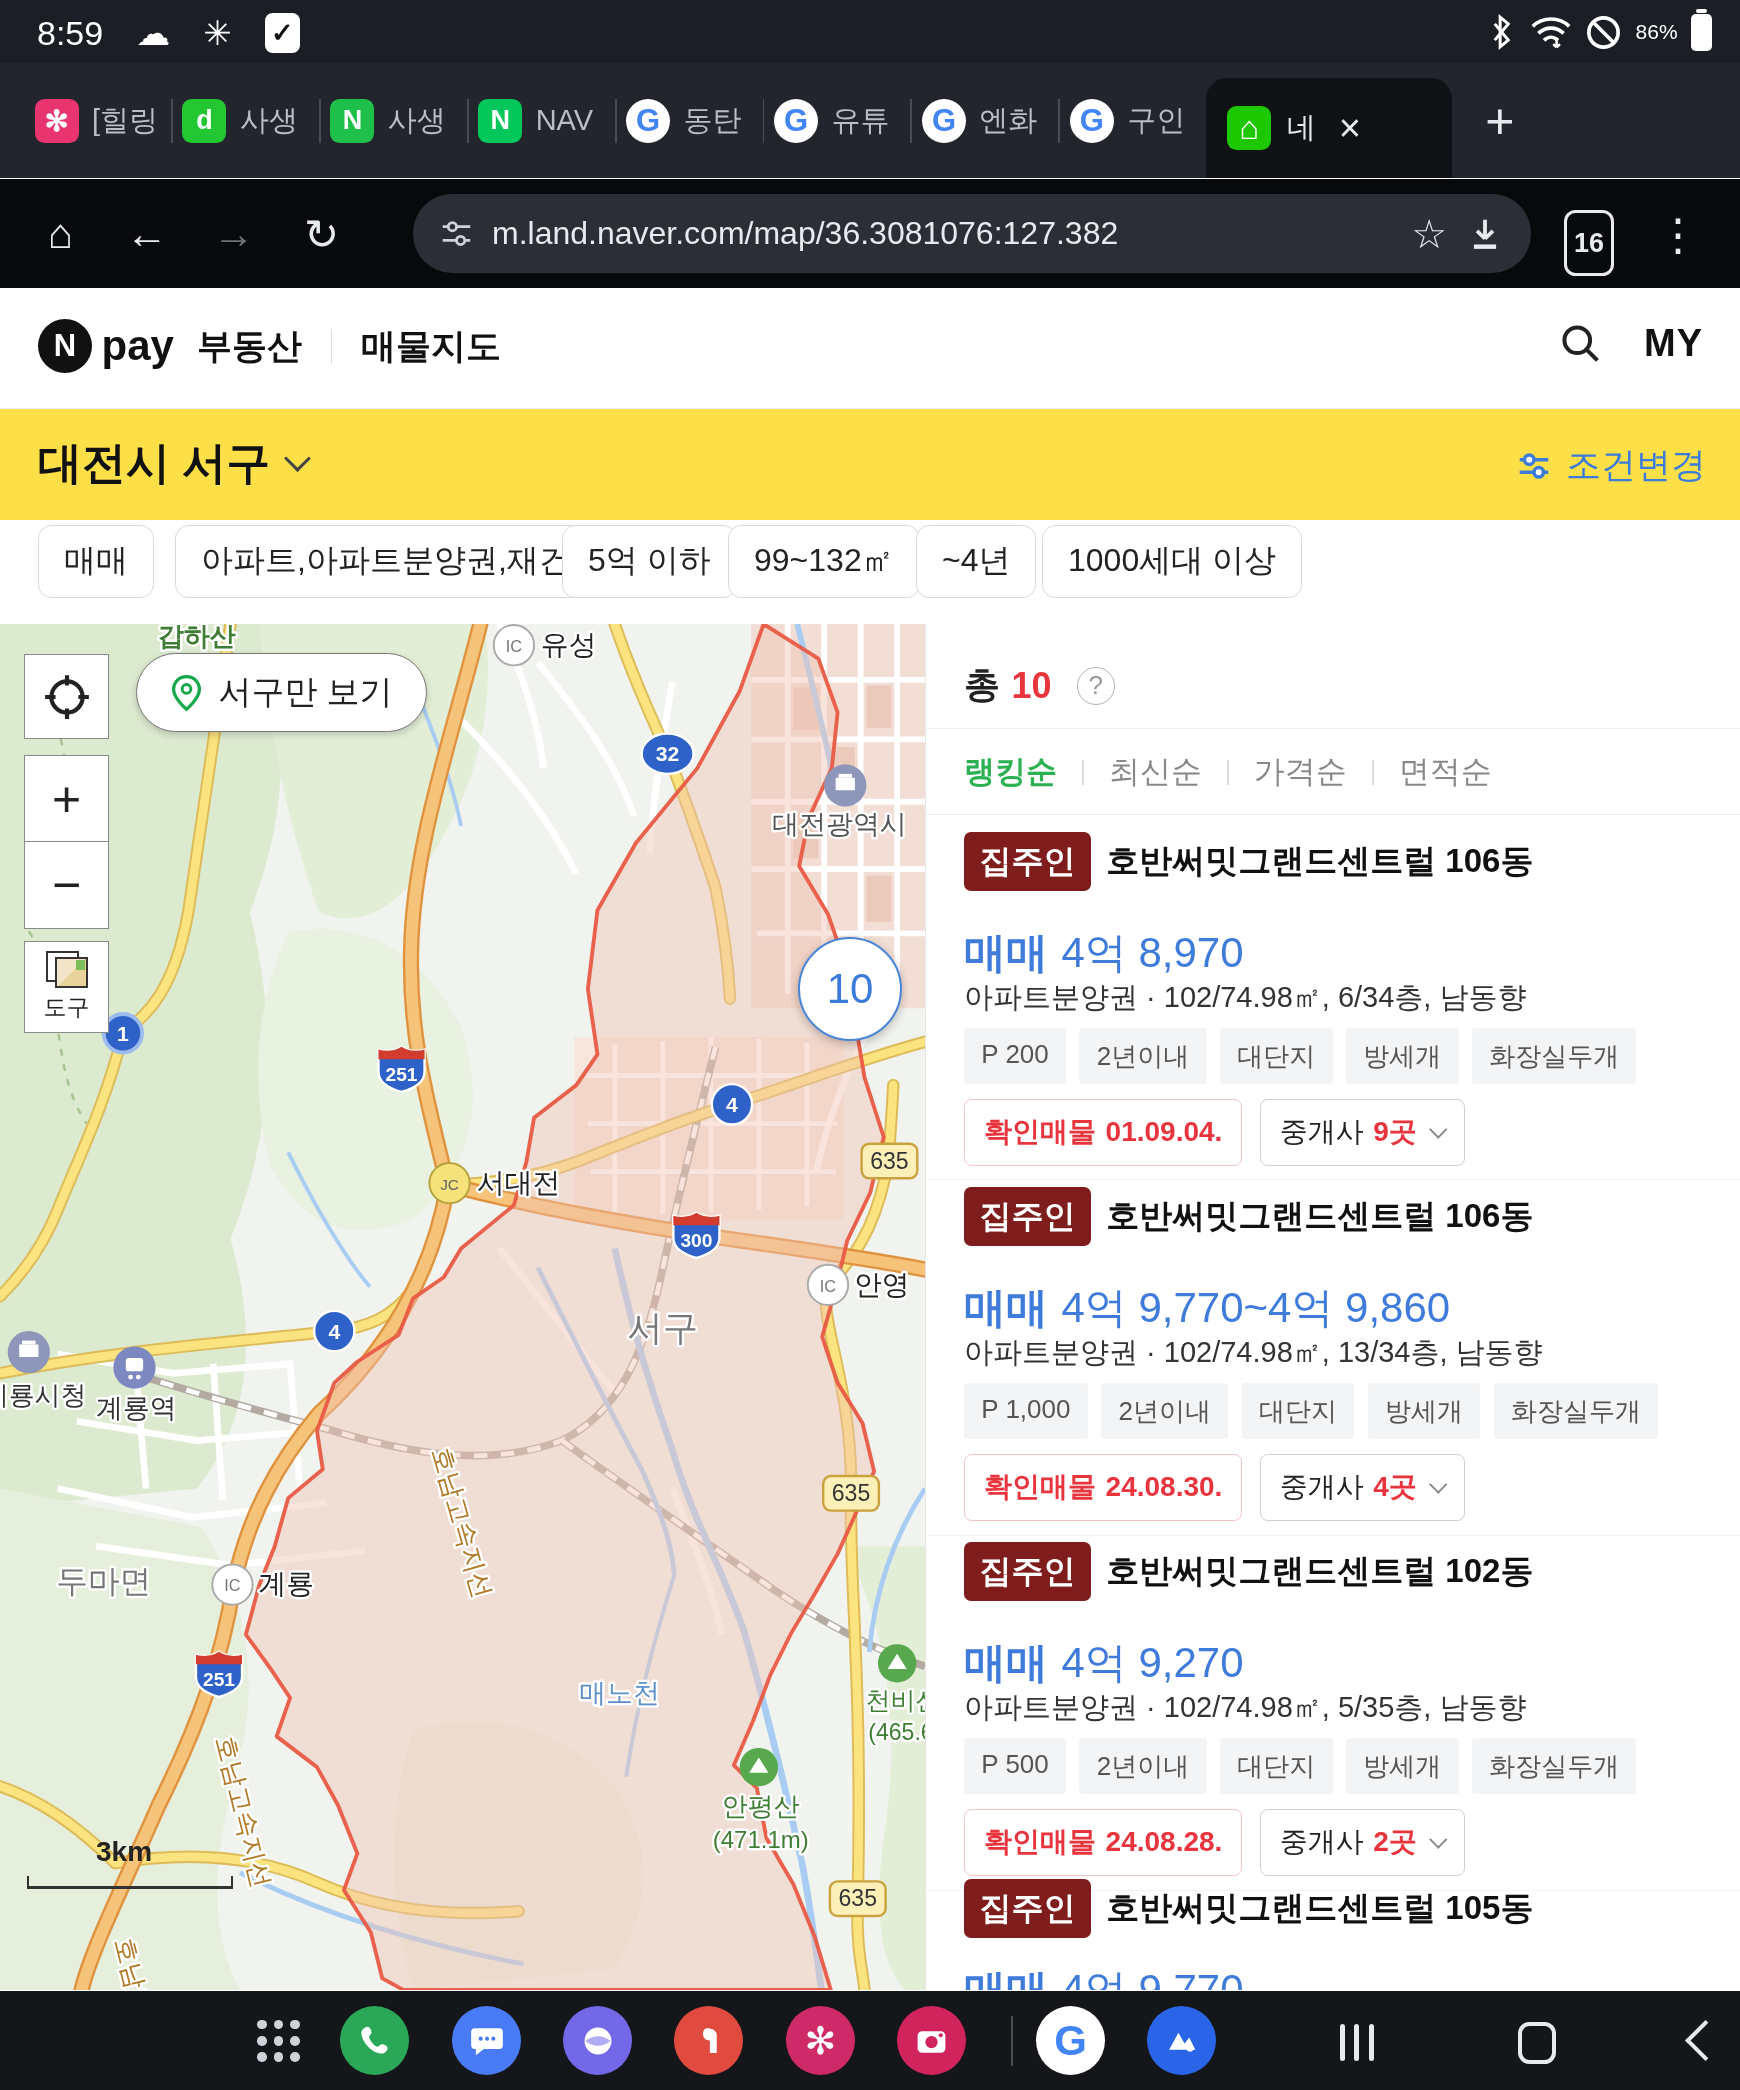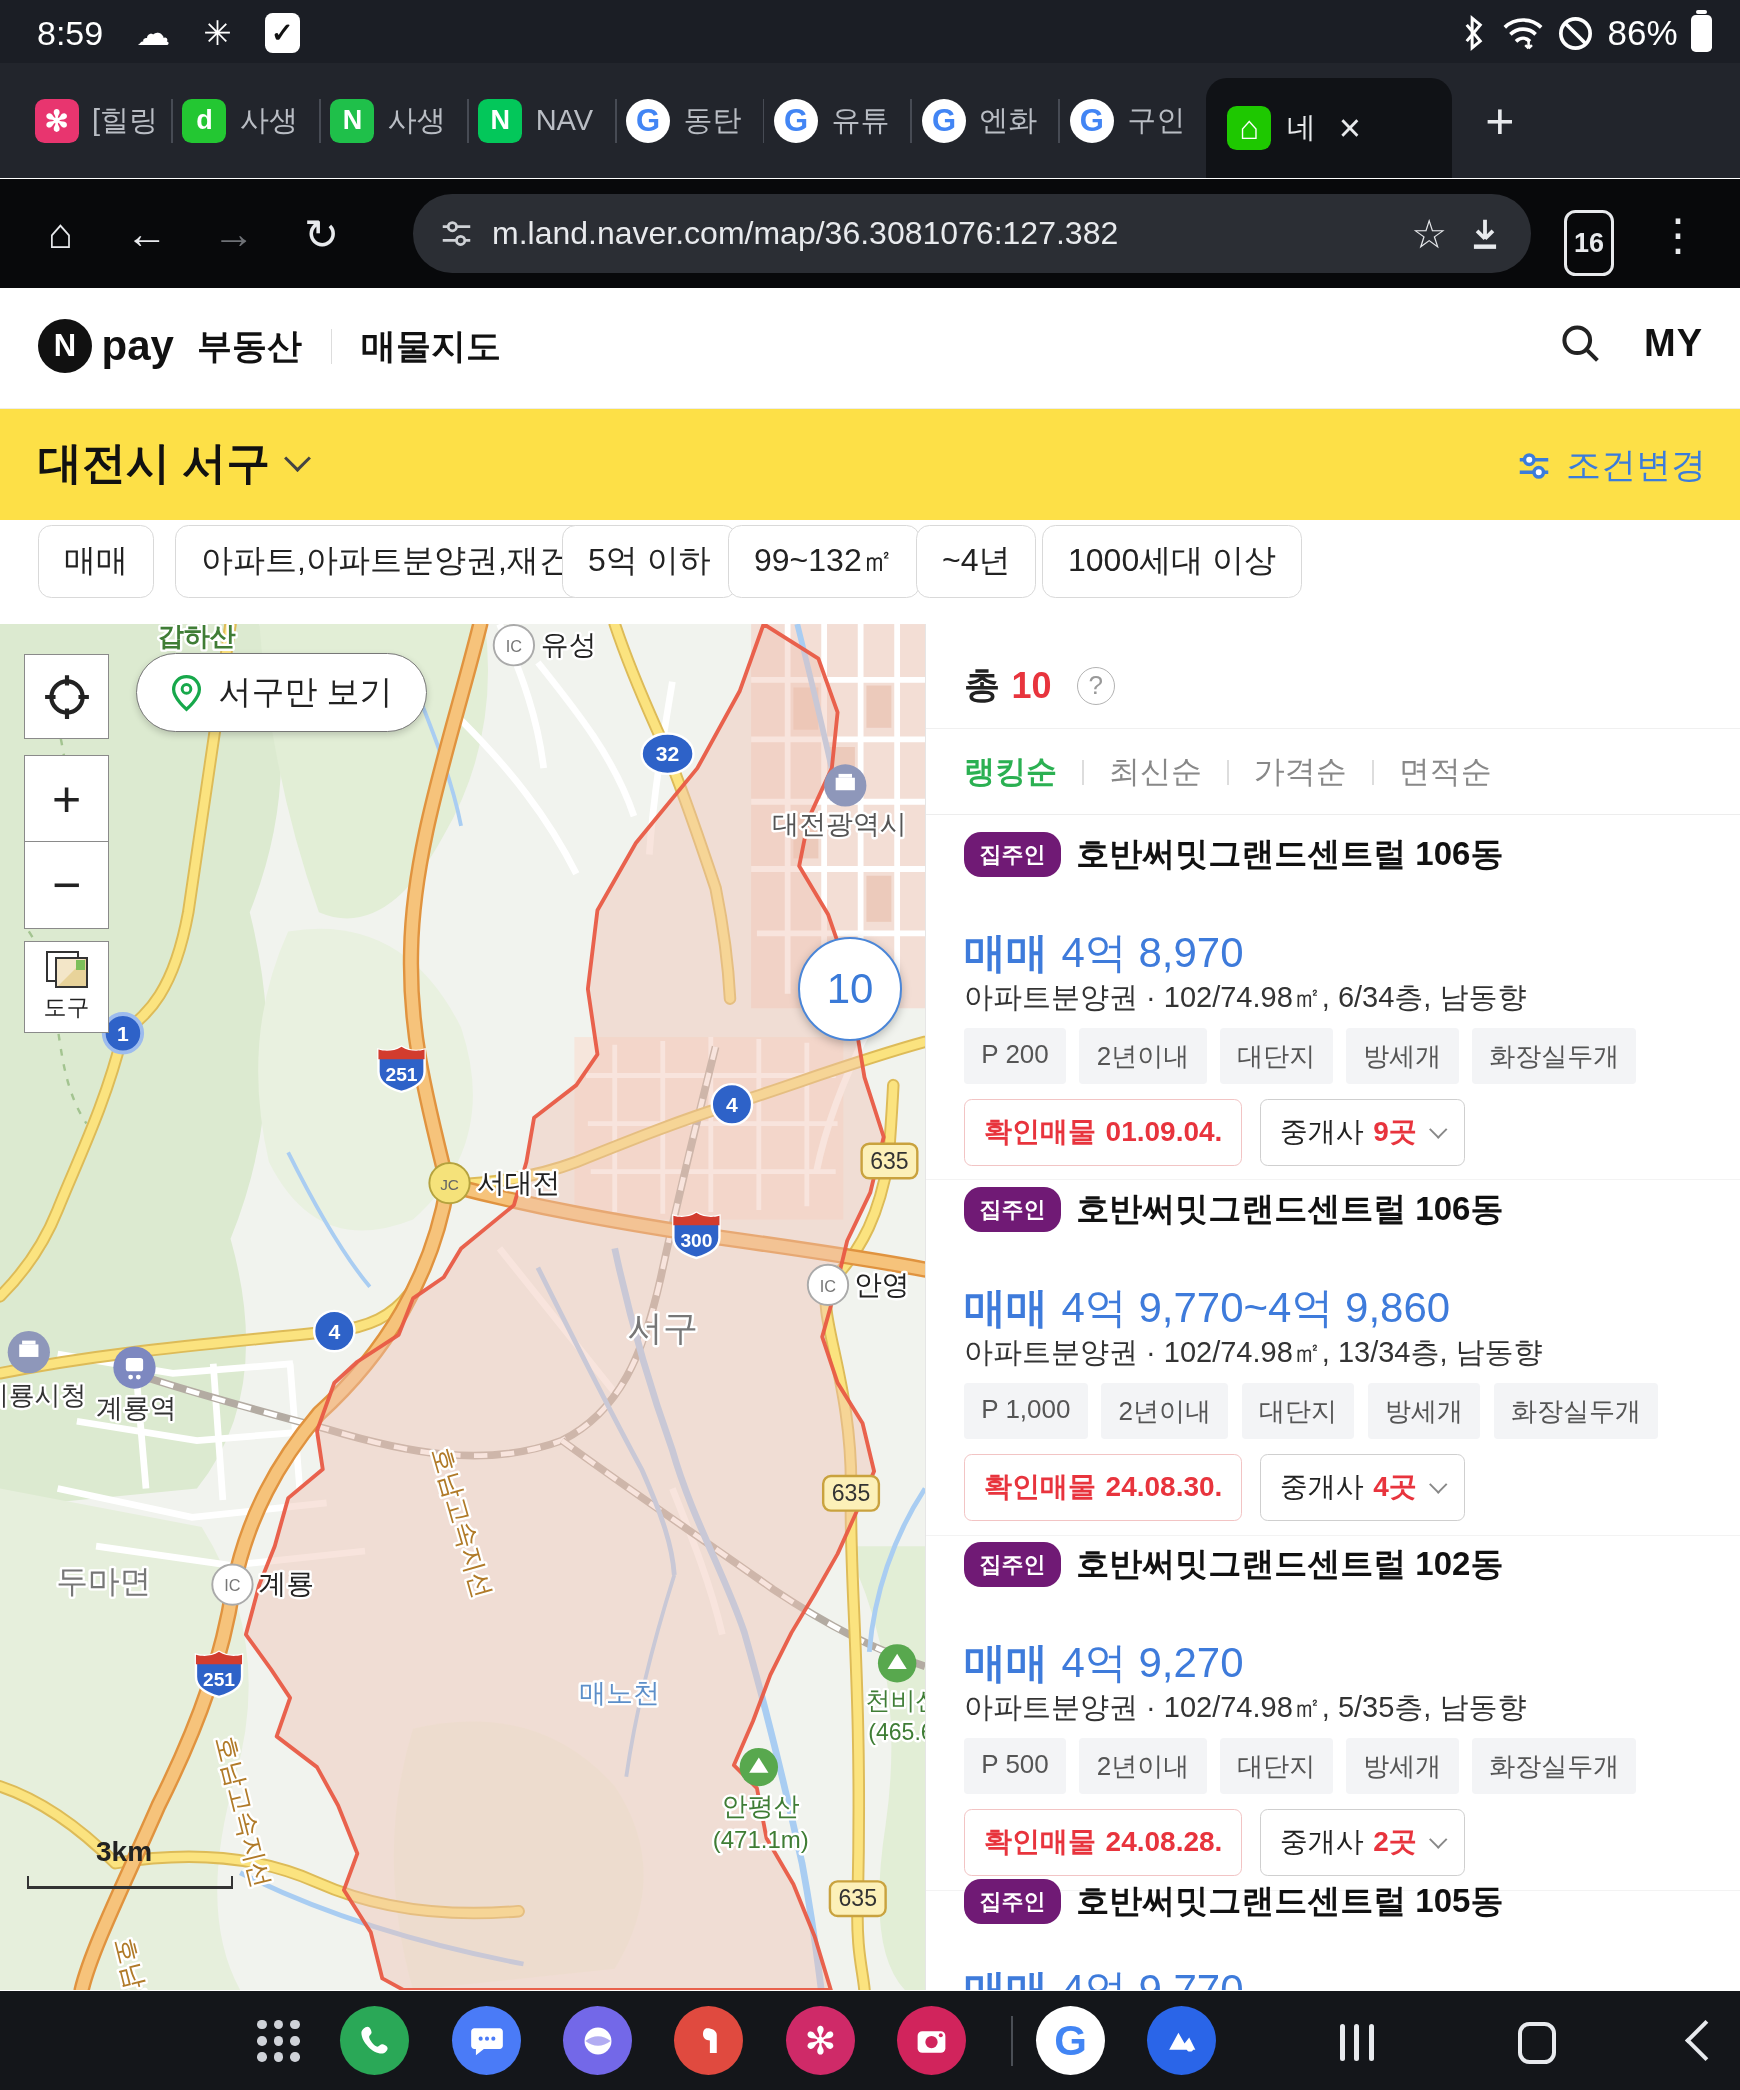--- a/index.html
+++ b/index.html
@@ -5,21 +5,21 @@
   * { margin:0; padding:0; box-sizing:border-box; }
   html,body { background:#000; }
   .screen {
     position:relative; width:1741px; height:2090px; overflow:hidden;
     font-family:"Liberation Sans", sans-serif; background:#fff;
   }
 
   
   .status-bar { position:absolute; left:0; top:0; width:1741px; height:63px; background:#1b1e25; color:#fff; }
   .sb-left { position:absolute; left:37px; top:13.4px; display:flex; align-items:center; gap:33px; font-size:34px; }
-  .sb-right { position:absolute; right:29px; top:13.4px; display:flex; align-items:center; gap:13.4px; font-size:35px; }
+  .sb-right { position:absolute; right:29px; top:13.4px; display:flex; align-items:center; gap:13.4px; font-size:21px; }
   .sb-check { width:35px; height:40px; background:#fff; border-radius:7.7px; color:#111; font-size:27px; font-weight:bold; display:flex; align-items:center; justify-content:center; }
   .batt { width:21px; height:37px; border-radius:4.8px; background:#fff; position:relative; }
   .batt:before { content:""; position:absolute; top:-4.8px; left:4.8px; width:11.5px; height:3.8px; background:#fff; border-radius:1.9px; }
 
   
   .tab-strip { position:absolute; left:0; top:63px; width:1741px; height:115px; background:#22252c; display:flex; align-items:center; padding-left:25px; }
   .tab { display:flex; align-items:center; gap:13.4px; width:146px; height:115px; padding-left:9.6px; overflow:hidden; }
   .tab-sep { width:1.9px; height:44px; background:#474b54; flex:none; }
   .tab-title { color:#b9bdc4; font-size:29px; white-space:nowrap; overflow:hidden; }
   .fav { width:44px; height:44px; border-radius:9.6px; flex:none; display:flex; align-items:center; justify-content:center; font-weight:bold; font-size:27px; color:#fff; }
@@ -70,21 +70,21 @@
   
   .panel { position:absolute; left:925px; top:624px; width:816px; height:1366px; background:#fff; border-left:1.9px solid #e6e6e6; overflow:hidden; }
   .p-head { position:absolute; left:38px; top:37px; font-size:36px; font-weight:bold; color:#222; display:flex; align-items:center; gap:5.8px; }
   .help-ic { width:38px; height:38px; border:1.9px solid #b3b3b3; border-radius:50%; color:#999; font-size:26px; font-weight:normal; display:flex; align-items:center; justify-content:center; margin-left:13.4px; }
   .p-div { position:absolute; left:0; width:816px; height:0; border-top:1.9px solid #f0f0f0; }
   .sort-row { position:absolute; left:38px; top:123px; height:50px; display:flex; align-items:center; gap:25px; font-size:31px; color:#888; }
   .sort-sep { width:1.9px; height:25px; background:#ddd; }
   .sort-active { color:#2bb052; font-weight:bold; }
   .card { position:absolute; left:38px; width:749px; height:355px; }
   .row-title { position:absolute; left:0; top:0; display:flex; align-items:center; gap:15.4px; }
-  .owner-badge { background:#701a75; color:#fff; font-size:22px; font-weight:bold; padding:7.7px 15.4px; border-radius:17px; }
+  .owner-badge { background:#7f1d1d; color:#fff; font-size:32px; font-weight:bold; padding:7.7px 15.4px; border-radius:7px; }
   .l-title { font-size:33px; font-weight:bold; color:#111; white-space:nowrap; }
   .row-price { position:absolute; left:0; top:71px; font-size:42px; color:#3e7bdb; white-space:nowrap;margin-top:22px; }
   .trade { font-weight:bold; margin-right:13.4px; }
   .row-specs { position:absolute; left:0; top:146px; font-size:29px; color:#333; white-space:nowrap; }
   .row-tags { position:absolute; left:0; top:196px; display:flex; gap:13.4px; }
   .tag { background:#f3f4f6; color:#555; font-size:26px; padding:10.6px 17.3px; border-radius:3.8px; white-space:nowrap; }
   .row-btns { position:absolute; left:0; top:267px; display:flex; gap:17.3px; }
   .confirm-box { border:1.9px solid #f2c4c4; border-radius:7.7px; padding:13.4px 19px; display:flex; gap:9.6px; font-size:28px; font-weight:bold; color:#e8343d; align-items:center; }
   .agent-box { border:1.9px solid #cfcfcf; border-radius:7.7px; padding:13.4px 19px; display:flex; gap:9.6px; font-size:28px; color:#222; align-items:center; }
   .agent-count { color:#e8343d; font-weight:bold; }

